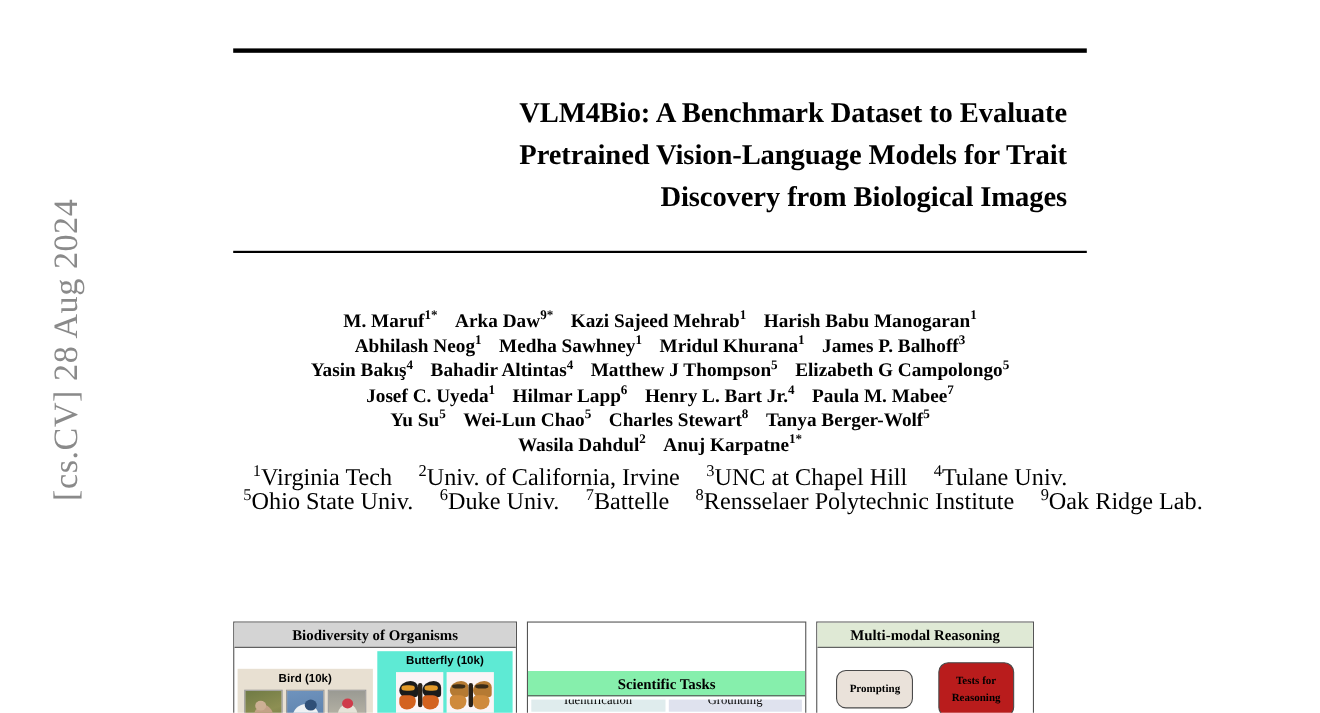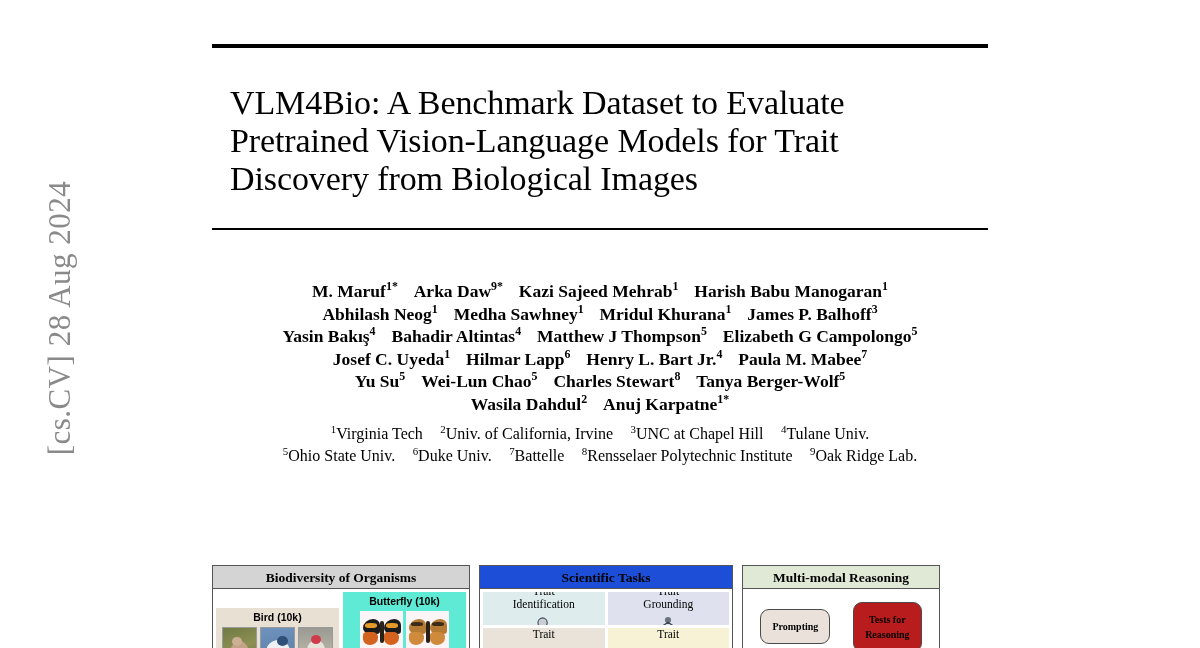--- a/index.html
+++ b/index.html
@@ -54,24 +54,24 @@
     margin-top: 44px;
   }
   .rule-thin {
     height: 2px;
     background: #000000;
     margin-top: 0px;
   }
 
   
   #paper-title {
-    text-align: left;
-    font-family: "Liberation Serif", serif;
-    font-weight: normal;
-    font-size: 34px;
+    text-align: right;
+    font-family: "Liberation Serif", serif;
+    font-weight: bold;
+    font-size: 26px;
     line-height: 38px;
     letter-spacing: -0.1px;
     padding: 36px 18px 30px 18px;
     margin: 0;
   }
   #paper-title .tline { display: block; }
 
   
   #authors-block {
     margin-top: 50px;
@@ -89,21 +89,21 @@
     line-height: 0;
     font-weight: bold;
   }
 
   
   #affiliations-block {
     margin-top: 7px;
     text-align: center;
     font-family: "Liberation Serif", serif;
     font-weight: normal;
-    font-size: 16px;
+    font-size: 22px;
     line-height: 22.5px;
   }
   .affil-line { display: block; white-space: nowrap; }
   .affil { margin: 0 0.42em; }
   .affil sup {
     font-size: 0.68em;
     vertical-align: super;
     line-height: 0;
   }
 
@@ -433,21 +433,21 @@
                 <span class="body"></span>
               </span>
             </div>
           </div>
         </div>
 
       </div>
     </div>
 
     <div class="fig-panel" id="panel-tasks">
-      <div class="panel-header" style="background:#1d4ed8;">Scientific Tasks</div>
+      <div class="panel-header" style="background:#86efac;margin-top:44px;">Scientific Tasks</div>
       <div class="panel-body">
 
         <div class="task-cell" style="background:#dfeced;">
           <span class="task-label">Trait
 Identification</span>
           <span class="task-icon">
             <svg viewBox="0 0 16 16" width="16" height="16">
                 <circle cx="6.6" cy="6.6" r="4.6" fill="#c9cfd4" stroke="#55606a" stroke-width="1.3"></circle>
                 <line x1="10.1" y1="10.1" x2="14.6" y2="14.6" stroke="#55606a" stroke-width="2.1" stroke-linecap="round"></line>
               </svg>

